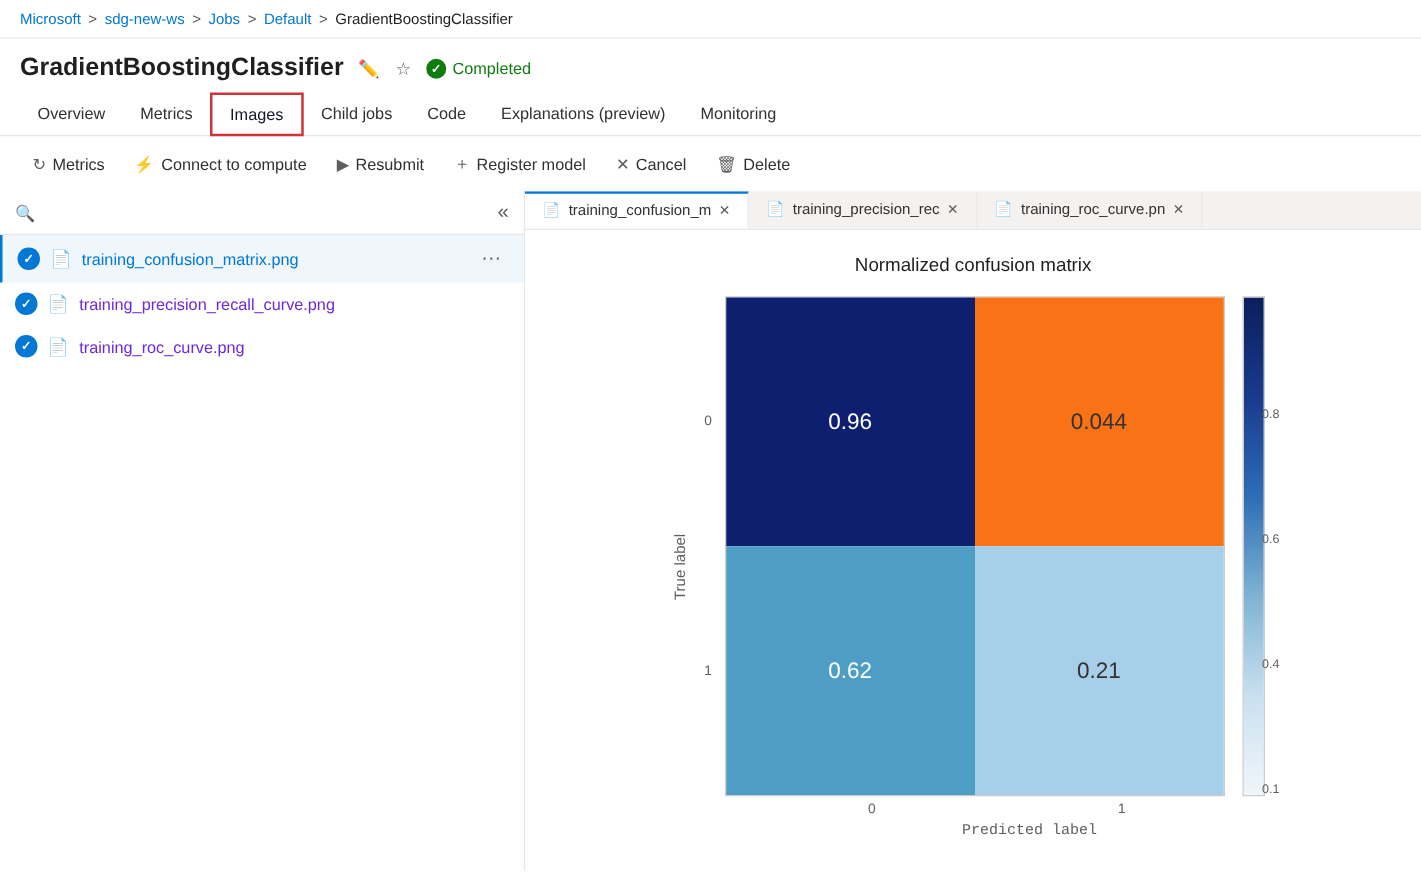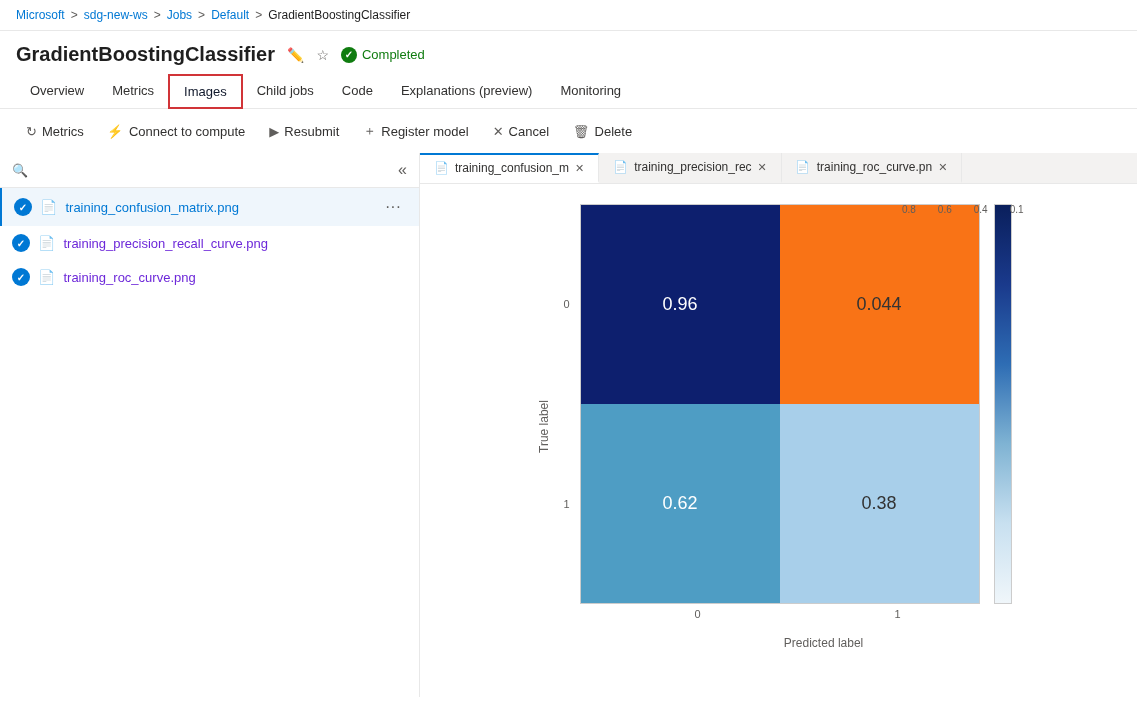--- a/index.html
+++ b/index.html
@@ -172,37 +172,37 @@
       display: flex; flex-direction: column; align-items: flex-start;
       width: 30px; position: relative;
     }
     .colorbar-gradient {
       width: 18px; height: 400px;
       background: linear-gradient(to bottom, #0a1f5c, #1a3a8c, #2e6db4, #7fb3d3, #c8e0f0, #f0f6fa);
       border: 1px solid #ccc;
     }
     .colorbar-ticks {
       position: absolute; right: 0; top: 0; height: 400px;
-      display: flex; flex-direction: row; justify-content: space-between;
+      display: flex; flex-direction: column; justify-content: space-between;
       font-size: 10px; color: #605e5c;
     }
     .colorbar-tick { white-space: nowrap; padding-left: 22px; }
 
     .x-ticks-row {
       display: flex; gap: 4px; margin-top: 4px;
     }
     .x-ticks {
       display: flex; justify-content: space-around;
       font-size: 11px; color: #605e5c;
       width: 400px;
     }
 
     .x-axis-label {
-      text-align: center; font-size: 12px; color: #605e5c; margin-top: 16px;
-      width: 400px; margin-left: auto;
+      text-align: center; font-size: 12px; color: #605e5c; margin-top: 4px;
+      width: 400px; margin-left: auto; font-family: Liberation Mono, monospace;
     }
   </style>
 </head>
 <body>
 
 <div class="breadcrumb">
   <a href="#">Microsoft</a>
   <span>&gt;</span>
   <a href="#">sdg-new-ws</a>
   <span>&gt;</span>
@@ -305,20 +305,21 @@
       </div>
       <div class="image-tab">
         <span class="tab-icon">📄</span>
         <span>training_roc_curve.pn</span>
         <span class="close-icon">✕</span>
       </div>
     </div>
 
     <div class="chart-area">
       <div class="chart-container">
+        <div class="chart-title">Normalized confusion matrix</div>
         <div class="chart-wrapper">
 
           <div class="y-axis-label">True label</div>
 
           <div class="chart-body">
             <div class="matrix-and-ticks">
 
               <div class="y-ticks">
                 <div class="y-tick">0</div>
                 <div class="y-tick">1</div>
@@ -328,21 +329,21 @@
                 <div class="cell" style="background:#0d1f6e;">
                   <span>0.96</span>
                 </div>
                 <div class="cell light" style="background:#f97316;">
                   <span>0.044</span>
                 </div>
                 <div class="cell" style="background:#4e9dc4;align-items:center;">
                   <span>0.62</span>
                 </div>
                 <div class="cell light" style="background:#a8cfea;">
-                  <span>0.38</span>
+                  <span>0.21</span>
                 </div>
               </div>
 
               <div class="colorbar" style="position:relative; margin-left: 10px;">
                 <div class="colorbar-gradient"></div>
                 <div class="colorbar-ticks">
                   <span class="colorbar-tick"></span>
                   <span class="colorbar-tick">0.8</span>
                   <span class="colorbar-tick">0.6</span>
                   <span class="colorbar-tick">0.4</span>

